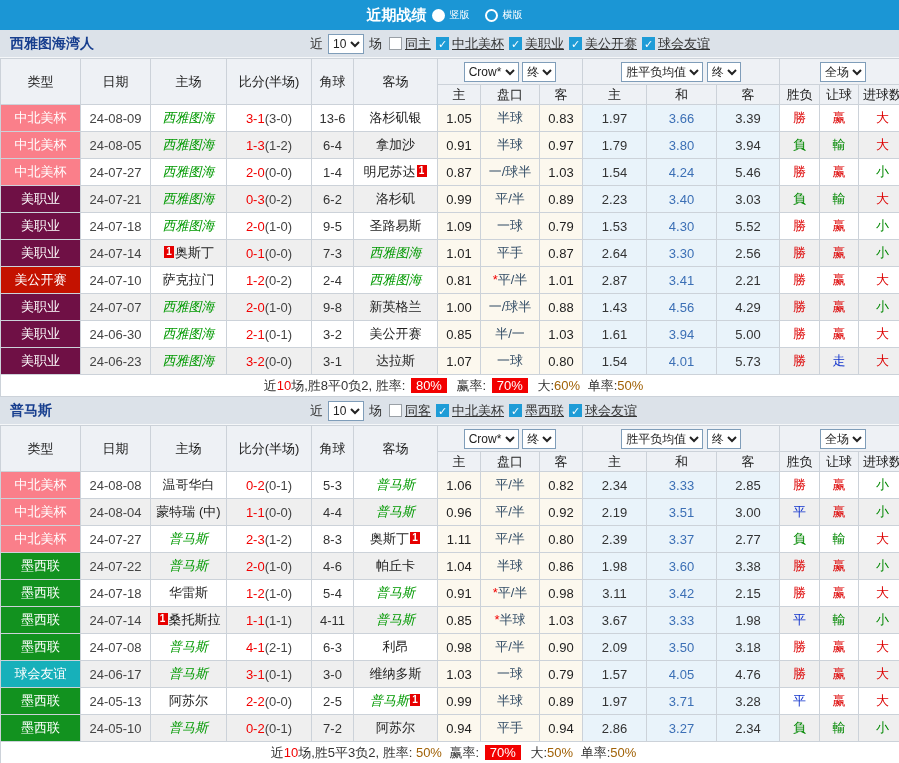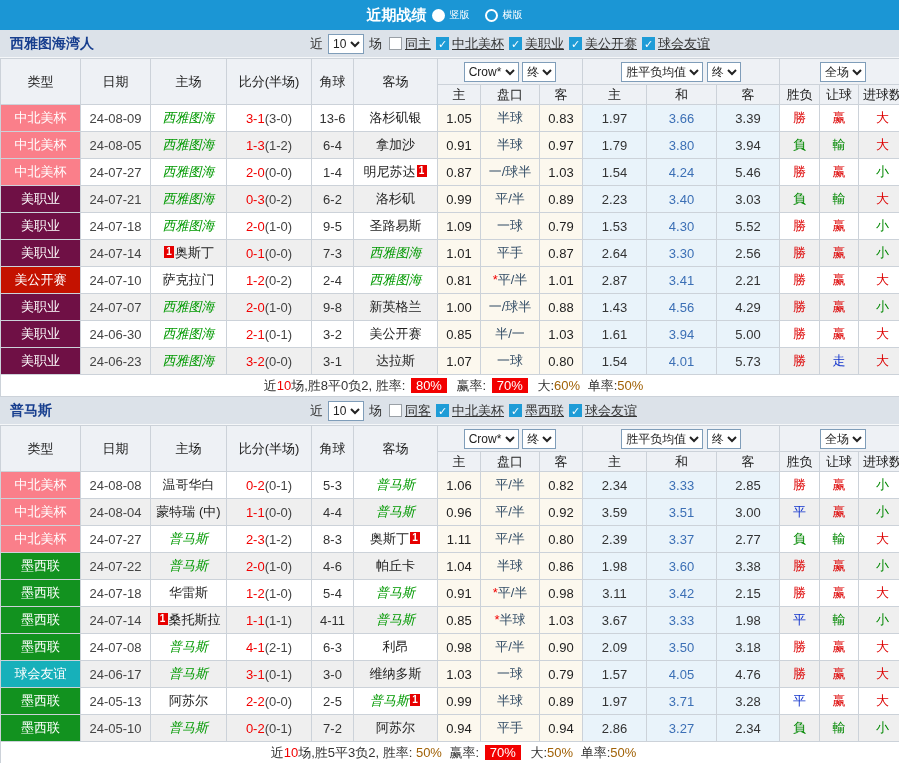--- a/index.html
+++ b/index.html
@@ -412,21 +412,21 @@
       <tr>
         <td class="lg" style="background: rgb(250, 127, 138);">中北美杯</td>
         <td class="date plain">24-08-04</td>
         <td class="plain"><span class="team">蒙特瑞 (中)</span></td>
         <td class="score plain"><span class="sc-main">1-1</span><span class="sc-half">(0-0)</span></td>
         <td class="corner plain">4-4</td>
         <td class="plain"><span class="team green">普马斯</span></td>
         <td class="hc">0.96</td>
         <td class="hc line">平/半</td>
         <td class="hc">0.92</td>
-        <td class="av">3.59</td>
+        <td class="av">2.19</td>
         <td class="av mid">3.51</td>
         <td class="av">3.00</td>
         <td class="res plain" style="color: rgb(17, 51, 204);">平</td>
         <td class="res plain" style="color: rgb(221, 0, 0);">赢</td>
         <td class="res plain" style="color: rgb(0, 136, 0);">小</td>
       </tr>
       <tr>
         <td class="lg" style="background: rgb(250, 127, 138);">中北美杯</td>
         <td class="date plain">24-07-27</td>
         <td class="plain"><span class="team green">普马斯</span></td>

